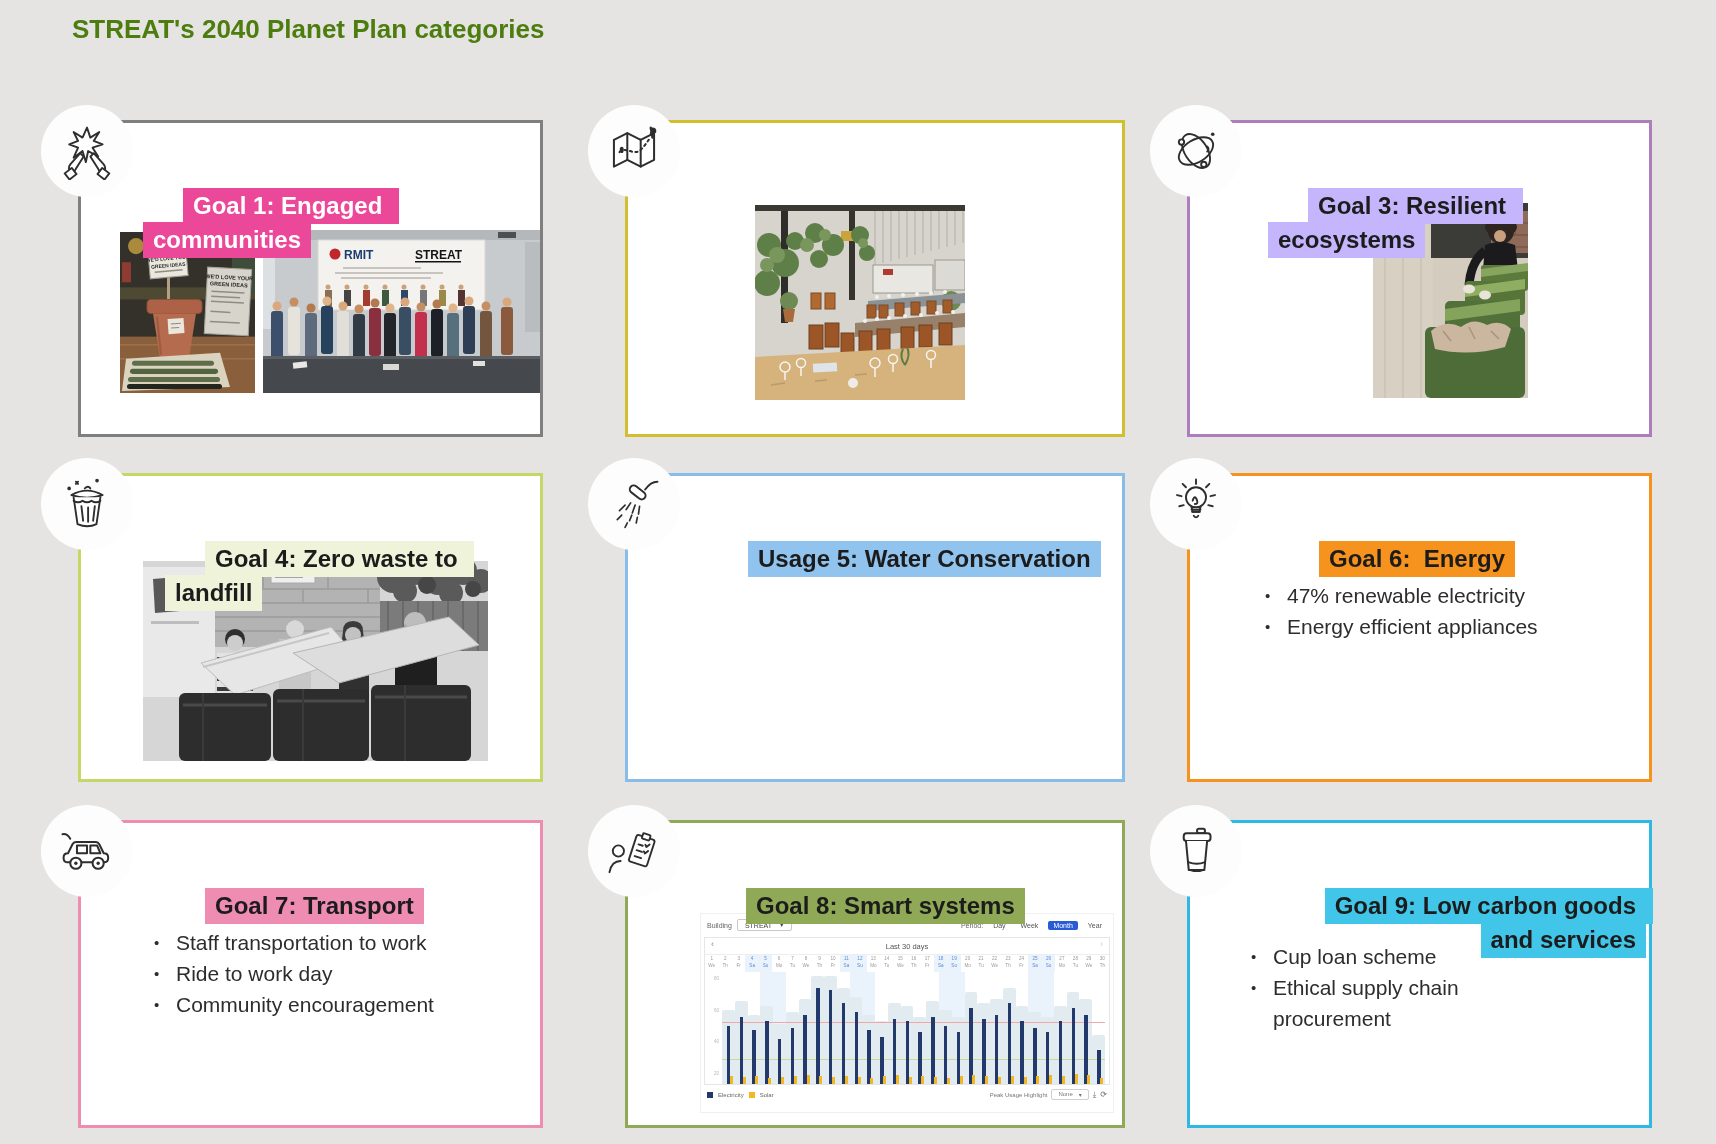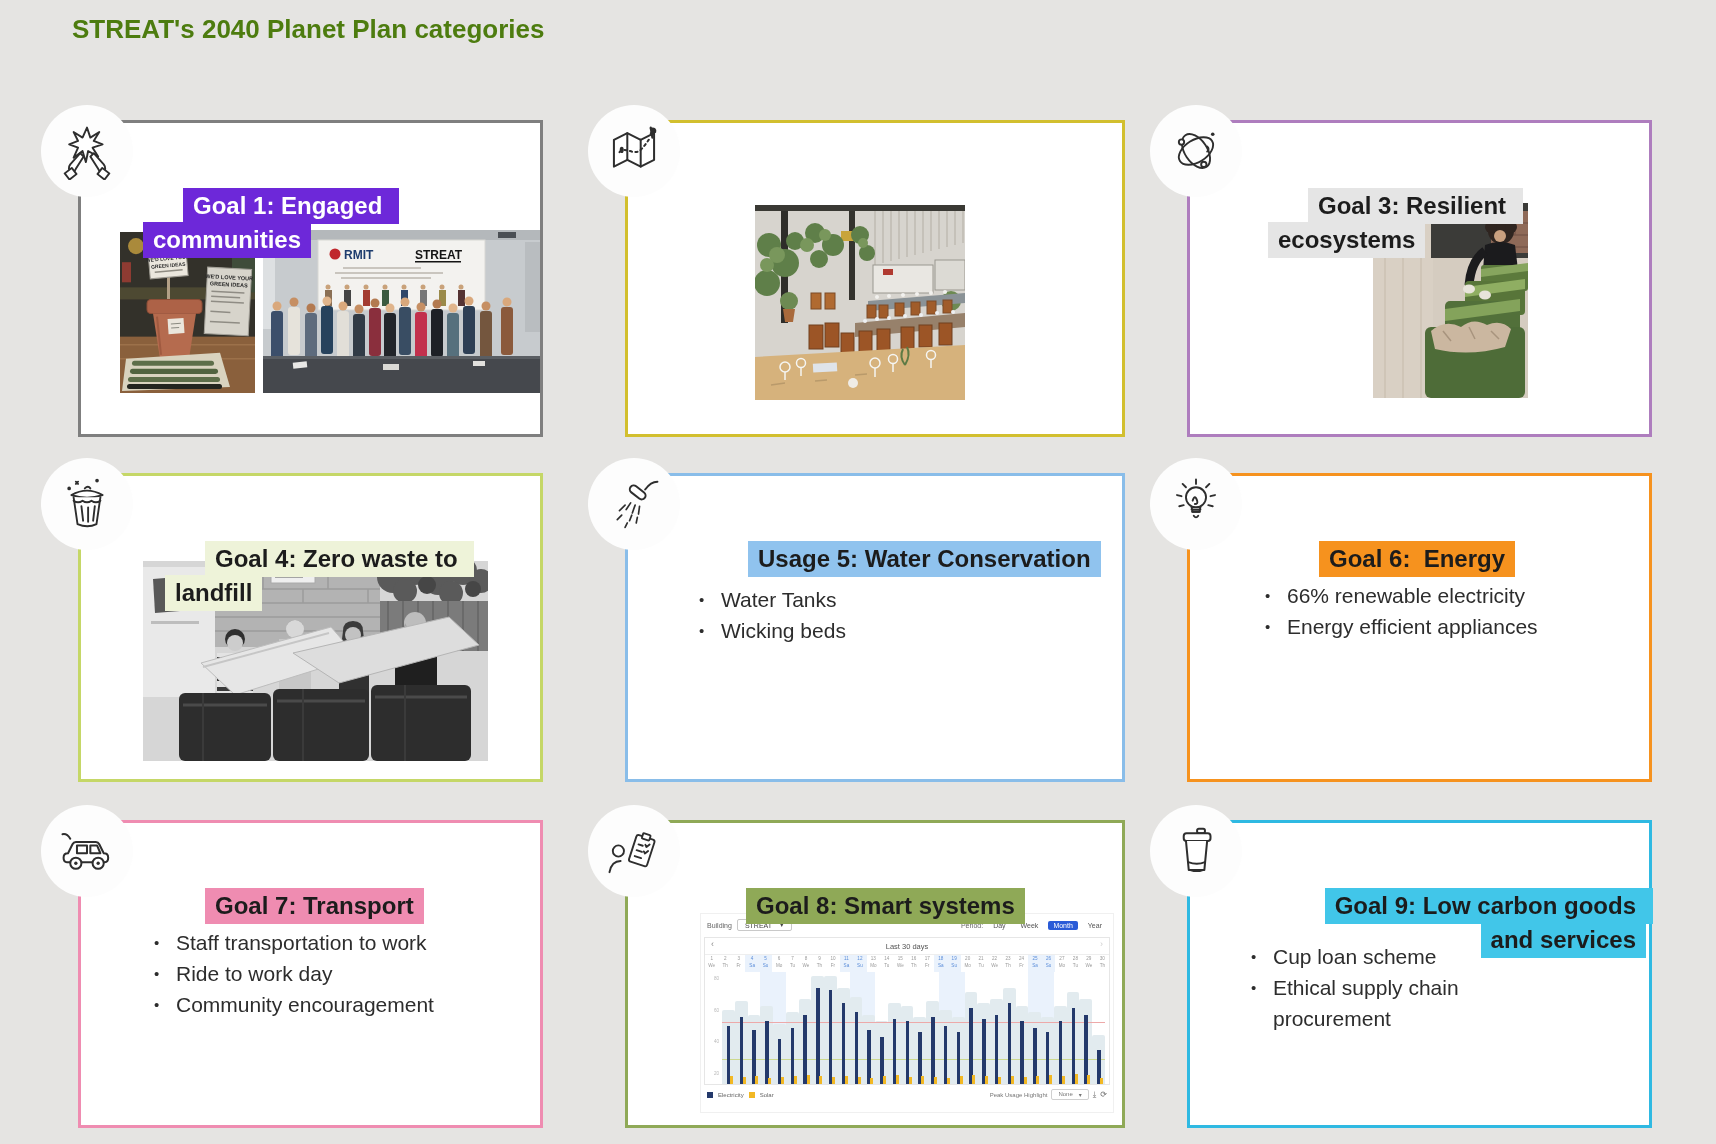--- a/index.html
+++ b/index.html
@@ -62,21 +62,21 @@
         <g fill="none" stroke="#2e2e2e" stroke-width="1.7" stroke-linecap="round" stroke-linejoin="round">
           <polygon points="40,20 31,23 36,31 27,26 25,36 22,26 14,32 18,23 10,20 18,17 14,9 22,14 26,5 29,14 37,9 32,17" fill="#ffffff"></polygon>
           <path d="M12 45 q-4 -3 -1 -7 l9 -10 3 3 -7 11 q-2 4 -4 3 z" fill="#ffffff"></path>
           <path d="M40 45 q4 -3 1 -7 l-9 -10 -3 3 7 11 q2 4 4 3 z" fill="#ffffff"></path>
           <rect x="7" y="43" width="8" height="7" fill="#ffffff" transform="rotate(-38 11 46)"></rect>
           <rect x="37" y="43" width="8" height="7" fill="#ffffff" transform="rotate(38 41 46)"></rect>
         </g>
       </svg>
     </div>
     <div class="goal-heading" style="left:62px;top:32px;">
-      <span class="hl" style="background-color: #6d28d9; color: rgb(255, 255, 255);">Goal 1: Engaged communities</span>
+      <span class="hl" style="background-color: #ec4899; color: rgb(255, 255, 255);">Goal 1: Engaged communities</span>
     </div>
     <div class="photo" style="left:39px;top:109px;width:135px;height:161px;">
       <svg viewBox="0 0 135 160" preserveAspectRatio="none">
         <rect width="135" height="106" fill="#33312a"></rect>
         <circle cx="16" cy="14" r="8" fill="#c09a3e" opacity="0.85"></circle>
         <circle cx="38" cy="9" r="5" fill="#d4b04a" opacity="0.7"></circle>
         <rect x="2" y="30" width="9" height="20" fill="#8e3b32"></rect>
         <rect x="0" y="55" width="135" height="12" fill="#5f5a38" opacity="0.6"></rect>
         <rect x="112" y="20" width="23" height="40" fill="#3f4c3a"></rect>
         <rect y="104" width="135" height="56" fill="#8a603c"></rect>
@@ -333,21 +333,21 @@
           <ellipse cx="26" cy="26" rx="17" ry="10" transform="rotate(-32 26 26)"></ellipse>
           <ellipse cx="26" cy="26" rx="17" ry="10" transform="rotate(56 26 26)"></ellipse>
           <circle cx="13" cy="18" r="2.4" fill="#ffffff"></circle>
           <circle cx="33" cy="38" r="2.4" fill="#ffffff"></circle>
           <circle cx="41" cy="11" r="1.6" fill="#2e2e2e" stroke="none"></circle>
           <path d="M36 22 q2.5 2 0 4.5"></path>
         </g>
       </svg>
     </div>
     <div class="goal-heading" style="left:78px;top:32px;">
-      <span class="hl" style="background-color: #e5e5e5; color: rgb(28, 28, 28);">Goal 3: Resilient ecosystems</span>
+      <span class="hl" style="background-color: #c4b5fd; color: rgb(28, 28, 28);">Goal 3: Resilient ecosystems</span>
     </div>
     <div class="photo" style="left:183px;top:80px;width:155px;height:195px;">
       <svg viewBox="0 0 155 195" preserveAspectRatio="none">
         <rect width="155" height="195" fill="#d5ccc0"></rect>
         <rect x="0" y="0" width="60" height="195" fill="#d9d0c4"></rect>
         <path d="M12 0 V195 M30 10 V195 M48 0 V195" stroke="#cfc5b7" stroke-width="2"></path>
         <rect x="58" y="0" width="97" height="55" fill="#3b3b38"></rect>
         <rect x="118" y="8" width="37" height="42" fill="#8f6a58"></rect>
         <path d="M118 20 h37 M118 32 h37 M118 44 h37 M130 8 v12 M142 20 v12 M126 32 v12" stroke="#7a584a" stroke-width="1.5"></path>
         <g fill="#7fa05a">
@@ -462,44 +462,40 @@
           <g stroke-width="1.5">
             <path d="M23 25 l-4 6 M27 27 l-2.5 7 M31 28 l-1 7 M18 27 l-5 5"></path>
             <path d="M24 36 l-2 5 M29 38 l-1 5 M15 36 l-4 4 M20 43 l-2 4"></path>
           </g>
         </g>
       </svg>
     </div>
     <div class="goal-heading" style="left:80px;top:32px;">
       <span class="hl" style="background-color: rgb(144, 195, 238); color: rgb(28, 28, 28);">Usage 5: Water Conservation</span>
     </div>
-    <ul class="bullets" style="left:66px;top:108px;width:380px;">
-      <li>Water Tanks</li>
-      <li>Wicking beds</li>
-    </ul>
   </div>
 
   <div class="card" style="left: 1187px; top: 473px; width: 465px; height: 309px; border-color: rgb(246, 146, 30);">
     <div class="badge">
       <svg viewBox="0 0 52 52">
         <g fill="none" stroke="#2e2e2e" stroke-width="1.7" stroke-linecap="round" stroke-linejoin="round">
           <path d="M26 4 v4 M14 8 l3 3 M38 8 l-3 3 M9 18 l4 1 M43 18 l-4 1 M11 28 l4 -1 M41 28 l-4 -1"></path>
           <circle cx="26" cy="20" r="9" fill="#ffffff"></circle>
           <path d="M23 23 q2 -6 4 0 q1 3 -2 3"></path>
           <path d="M22 29 h8 l-1 4 h-6 z" fill="#ffffff"></path>
           <path d="M22 31 h8 M22.5 33 h7"></path>
           <path d="M24 36.5 q2 3 4 0"></path>
         </g>
       </svg>
     </div>
     <div class="goal-heading" style="left:80px;top:32px;">
       <span class="hl" style="background-color: rgb(246, 146, 30); color: rgb(28, 28, 28); margin-left: 9px;">Goal 6:  Energy</span>
     </div>
     <ul class="bullets" style="left:70px;top:104px;width:380px;">
-      <li>66% renewable electricity</li>
+      <li>47% renewable electricity</li>
       <li>Energy efficient appliances</li>
     </ul>
   </div>
 
   <div class="card" style="left: 78px; top: 820px; width: 465px; height: 308px; border-color: rgb(239, 140, 177);">
     <div class="badge">
       <svg viewBox="0 0 52 52">
         <g fill="none" stroke="#2e2e2e" stroke-width="1.8" stroke-linecap="round" stroke-linejoin="round">
           <path d="M11 15 q-3 -5 -7 -4"></path>
           <path d="M8 36 q-3 0 -3 -4 q0 -4 4 -4 l4 -8 q1 -2 3 -2 h18 q2 0 3 2 l4 8 q4 0 4 4 q0 4 -3 4 z" fill="#ffffff"></path>

